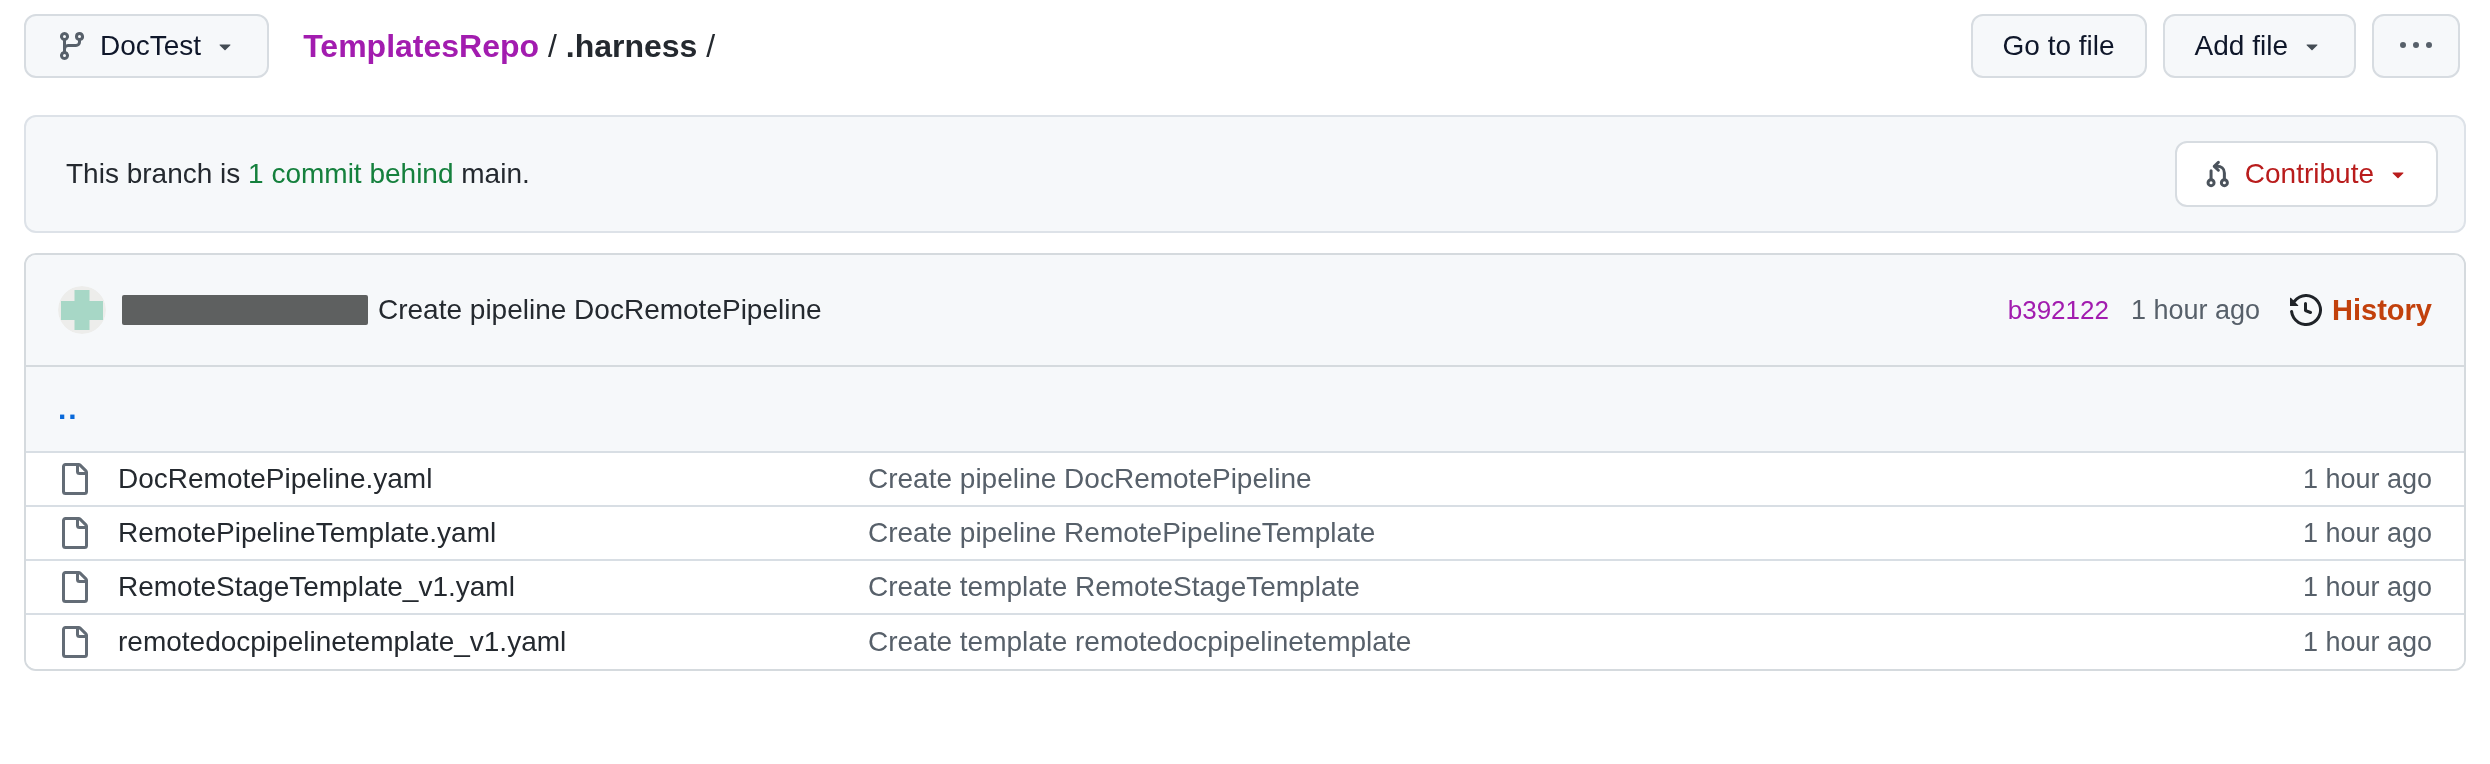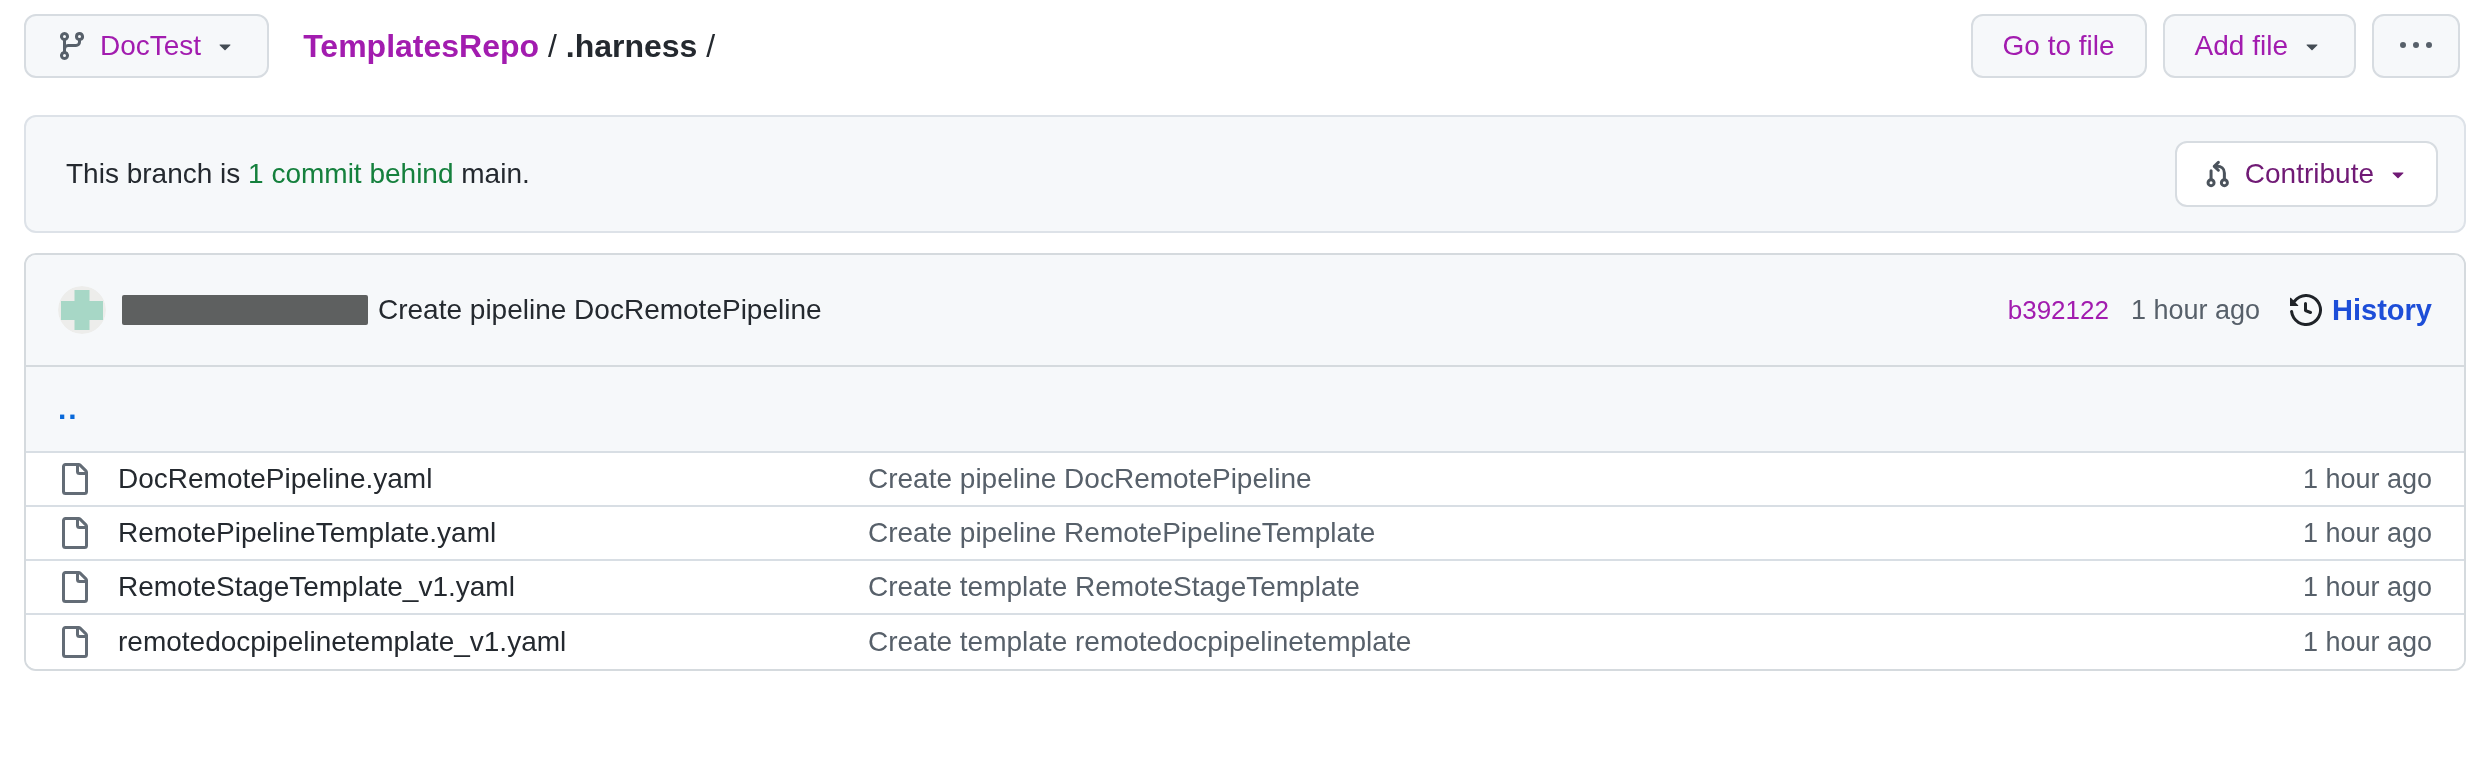--- a/index.html
+++ b/index.html
@@ -17,21 +17,21 @@
     display: flex; align-items: center;
     padding: 14px 30px 0 24px;
   }
   .gh-btn {
     display: inline-flex; align-items: center; gap: 12px;
     height: 64px; padding: 0 30px;
     background: #f6f8fa;
     border: 2px solid #d7dce1;
     border-radius: 12px;
     font-family: "Liberation Sans", sans-serif;
-    font-size: 28px; font-weight: 500; color: #a21caf;
+    font-size: 28px; font-weight: 500; color: #0f172a;
     cursor: pointer; white-space: nowrap; justify-content: flex-end;
   }
   .gh-btn .octicon { color: #57606a; }
   .gh-btn .caret { color: #444c54; }
   .breadcrumb {
     margin-left: 34px;
     font-size: 32px; display: flex; align-items: center;
   }
   .breadcrumb a { color: #a21caf; font-weight: 700; text-decoration: none; cursor: pointer; }
   .breadcrumb .sep { color: #24292f; font-weight: 400; white-space: pre; }
@@ -54,21 +54,21 @@
   .banner-text span { white-space: pre; }
   .banner-text a { color: #15803d; text-decoration: none; cursor: pointer; white-space: pre; }
   .banner-spacer { flex: 1; }
   .contribute-btn {
     display: inline-flex; align-items: center; gap: 12px;
     height: 66px; padding: 0 26px;
     background: #ffffff;
     border: 2px solid #d7dce1;
     border-radius: 12px;
     font-family: "Liberation Sans", sans-serif;
-    font-size: 28px; font-weight: 500; color: #701a75;
+    font-size: 28px; font-weight: 500; color: #b91c1c;
     cursor: pointer;
   }
   .contribute-btn .octicon { color: #4b535c; }
 
   
   .file-table {
     margin: 20px 24px 0 24px;
     border: 2px solid #d5dade;
     border-radius: 12px;
     overflow: hidden;
@@ -93,21 +93,21 @@
     white-space: nowrap; overflow: hidden;
   }
   .commit-right { margin-left: auto; display: flex; align-items: center; }
   .commit-sha {
     font-size: 26px; color: #a21caf; text-decoration: none; cursor: pointer;
   }
   .commit-time { font-size: 27px; color: #57606a; margin-left: 22px; }
   .history-link {
     display: inline-flex; align-items: center; gap: 10px;
     margin-left: 30px; text-decoration: none; cursor: pointer;
-    font-size: 29px; font-weight: 700; color: #1d4ed8;
+    font-size: 29px; font-weight: 700; color: #c2410c;
   }
   .history-link .octicon { color: #1f2328; }
 
   .parent-row {
     height: 86px;
     background: #f6f8fa;
     border-bottom: 2px solid #d8dee4;
     display: flex; align-items: center;
     padding: 0 32px;
   }

